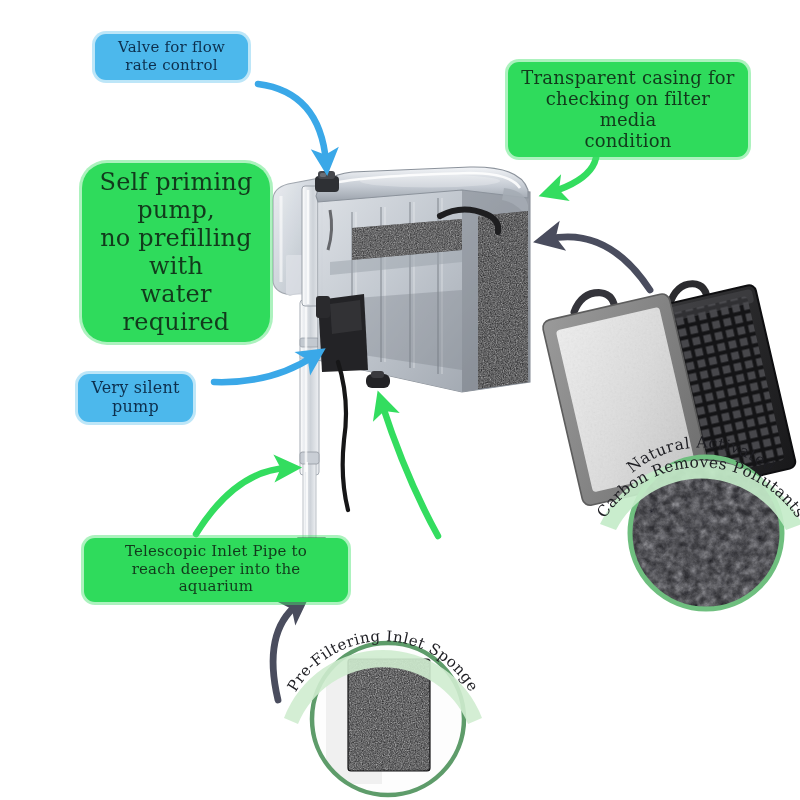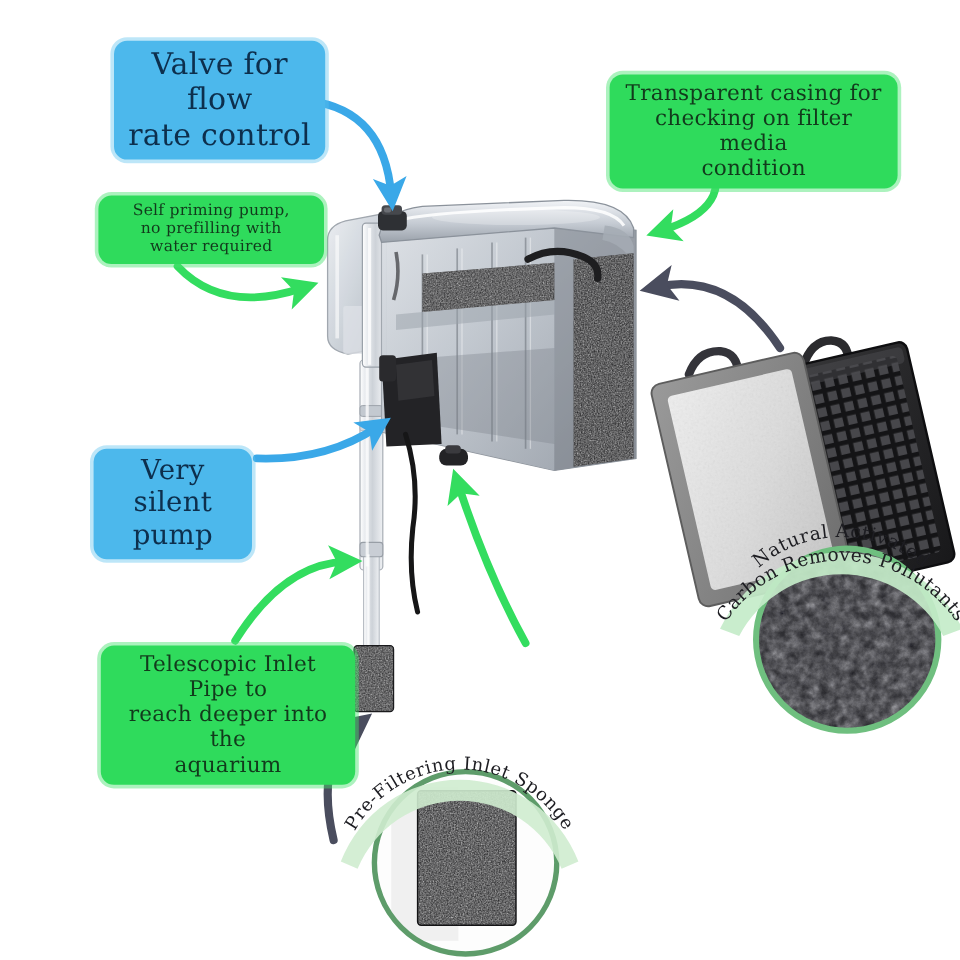--- a/index.html
+++ b/index.html
@@ -44,25 +44,25 @@
     box-shadow: 0 0 0 3px rgba(70,226,110,0.45);
     margin-left: 38px;
   }
   .callout.blue {
     background: #4cb8ec;
     color: #0d2f4d;
     box-shadow: 0 0 0 3px rgba(90,193,238,0.40);
   }
 
   
-  #lbl-valve      { left: 95px;  top: 34px;  width: 176px; font-size: 25px; }
+  #lbl-valve      { left: 95px;  top: 34px;  width: 153px; font-size: 15px; }
   #lbl-casing     { left: 470px; top: 62px;  width: 240px; font-size: 18px; }
-  #lbl-priming    { left: 44px;  top: 163px; width: 188px; font-size: 13px; }
-  #lbl-silent     { left: 78px;  top: 374px; width: 132px; font-size: 23px; }
-  #lbl-telescopic { left: 46px;  top: 538px; width: 212px; font-size: 18px; }
+  #lbl-priming    { left: 44px;  top: 163px; width: 188px; font-size: 24px; border-radius: 25px; }
+  #lbl-silent     { left: 78px;  top: 374px; width: 115px; font-size: 16px; }
+  #lbl-telescopic { left: 46px;  top: 538px; width: 264px; font-size: 15px; }
   #lbl-legs       { left: 356px; top: 544px; width: 248px; font-size: 17.5px; }
 
   
   .curvetext {
     position: absolute;
     pointer-events: none;
   }
   .curvetext text {
     font-family: "DejaVu Serif", serif;
     fill: #1d1d22;

